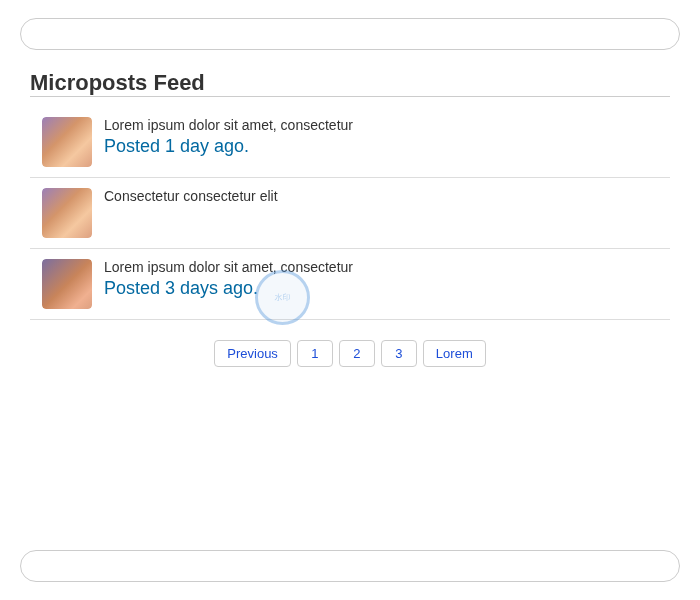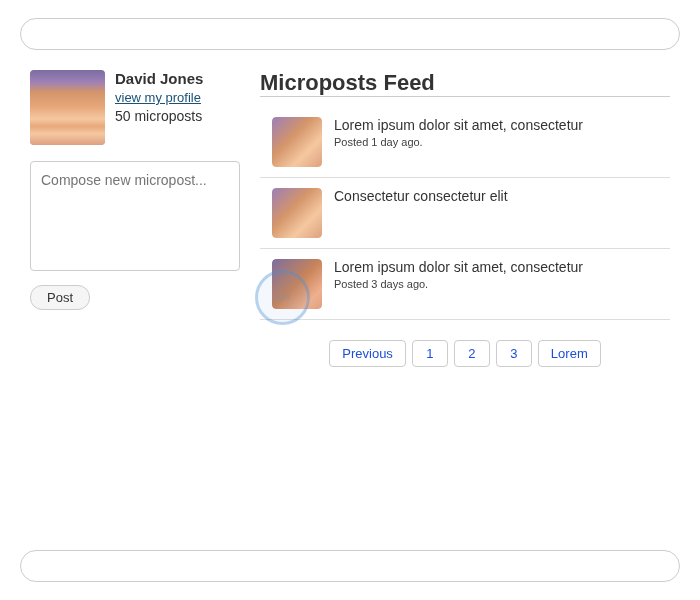--- a/index.html
+++ b/index.html
@@ -173,22 +173,22 @@
       flex: 1;
     }
 
     .feed-message {
       font-size: 14px;
       color: #333;
       margin-bottom: 3px;
     }
 
     .feed-time {
-      font-size: 11px;
-      color: #404040;
+      font-size: 18px;
+      color: #0369a1;
     }
 
     
     .pagination {
       display: flex;
       align-items: center;
       justify-content: center;
       gap: 6px;
       margin-top: 20px;
     }
@@ -256,37 +256,20 @@
 <body>
 
 <div class="page-wrapper">
 
   <div class="top-bar">
     <input type="text" class="search-bar" placeholder="" style="">
   </div>
 
   <div class="main-content">
 
-    <div class="sidebar">
-
-      <div class="user-info">
-        <div class="avatar">
-          <div class="avatar-img"></div>
-        </div>
-        <div class="user-details">
-          <span class="user-name">David Jones</span>
-          <a class="view-profile-link">view my profile</a>
-          <span class="microposts-count">50 microposts</span>
-        </div>
-      </div>
-
-      <textarea class="compose-box" placeholder="Compose new micropost..." style=""></textarea>
-
-      <button class="post-button">Post</button>
-    </div>
 
     <div class="feed-section">
 
       <h2 class="feed-title">Microposts Feed</h2>
 
       <div class="feed-item">
         <div class="feed-avatar">
           <div class="feed-avatar-img"></div>
         </div>
         <div class="feed-text">

